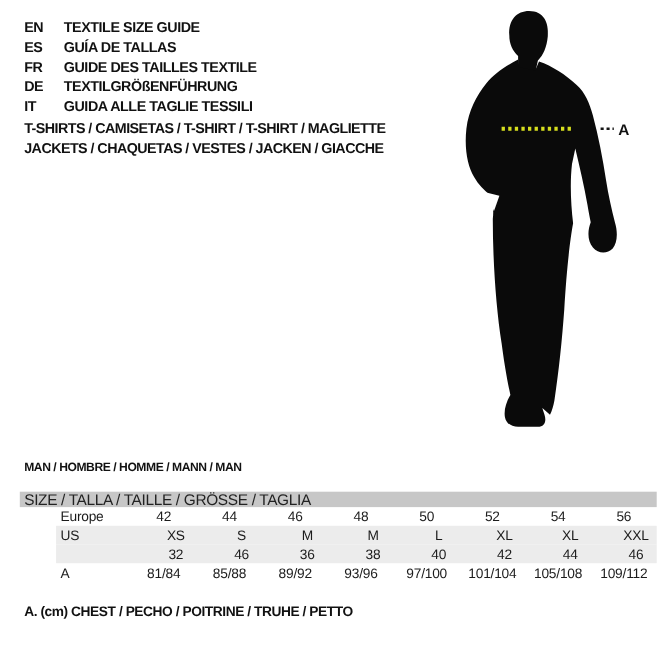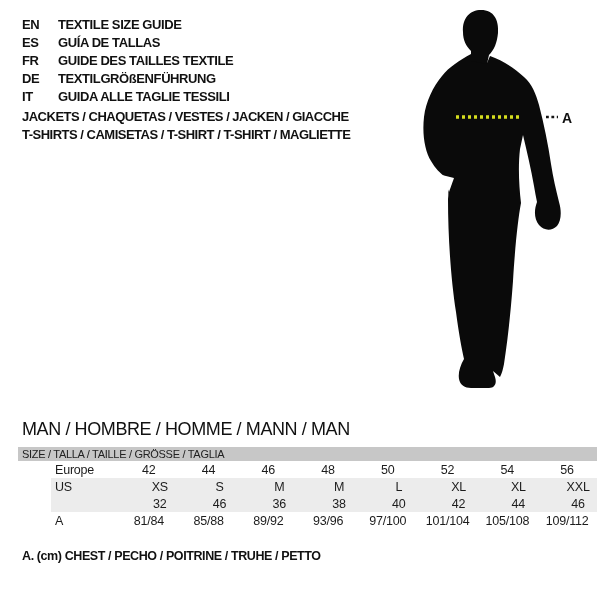--- a/index.html
+++ b/index.html
@@ -25,27 +25,27 @@
   
   .figure-wrap{position:absolute;left:390px;top:0;width:210px;height:400px;}
   .figure-wrap svg{display:block;width:210px;height:400px;}
   .sil{fill:var(--silhouette,#0a0a0a);}
   .measure-inner{stroke:var(--measure_dash,#d6de1f);stroke-width:3.5;}
   .measure-outer{stroke:#151515;stroke-width:2.4;}
   .measure-label{font-family:"Liberation Sans",sans-serif;font-size:14px;
     font-weight:600;fill:#111;}
 
   
-  .section-title{position:absolute;top:419px;left:22px;font-weight:normal;
-    font-size:18px;letter-spacing:-0.4px;white-space:nowrap;}
+  .section-title{position:absolute;top:419px;left:22px;font-weight:bold;
+    font-size:11px;letter-spacing:-0.4px;white-space:nowrap;}
 
   
   .size-table{position:absolute;top:447px;left:18px;width:579px;}
   .thead{height:14px;line-height:14px;background:var(--table_header_bg,#c7c7c7);
-    font-size:11px;font-weight:500;letter-spacing:-0.3px;color:#222;
+    font-size:14px;font-weight:500;letter-spacing:-0.3px;color:#222;
     padding-left:4px;box-sizing:border-box;}
   .trow{display:grid;grid-template-columns:68px repeat(8,1fr);
     height:17px;align-items:center;font-size:12.5px;letter-spacing:-0.2px;color:#1c1c1c;margin-left:33px;}
   .trow.shaded{background:var(--table_stripe_bg,#ececec);gap:22px;}
   .row-label{padding-left:4px;text-align:left;}
   .tcell{text-align:center;}
 
   
   .footnote{position:absolute;top:549px;left:22px;font-weight:bold;
     font-size:12.5px;letter-spacing:-0.4px;white-space:nowrap;}
@@ -72,22 +72,22 @@
       <span class="lang-code">DE</span>
       <span class="lang-label">TEXTILGRÖßENFÜHRUNG</span>
     </div>
     <div class="lang-row">
       <span class="lang-code">IT</span>
       <span class="lang-label">GUIDA ALLE TAGLIE TESSILI</span>
     </div>
   </div>
 
   <div class="cat-block">
+    <div class="cat-line">T-SHIRTS / CAMISETAS / T-SHIRT / T-SHIRT / MAGLIETTE</div>
     <div class="cat-line">JACKETS / CHAQUETAS / VESTES / JACKEN / GIACCHE</div>
-    <div class="cat-line">T-SHIRTS / CAMISETAS / T-SHIRT / T-SHIRT / MAGLIETTE</div>
   </div>
 
   <div class="figure-wrap">
     <svg viewBox="0 0 210 400" xmlns="http://www.w3.org/2000/svg">
       <path class="sil" d="
         M81,54
         C70,60 59,67 52,76
         C43,87 36,101 34,117
         C32,135 35,151 41,161
         C45,168 50,173 55,177

